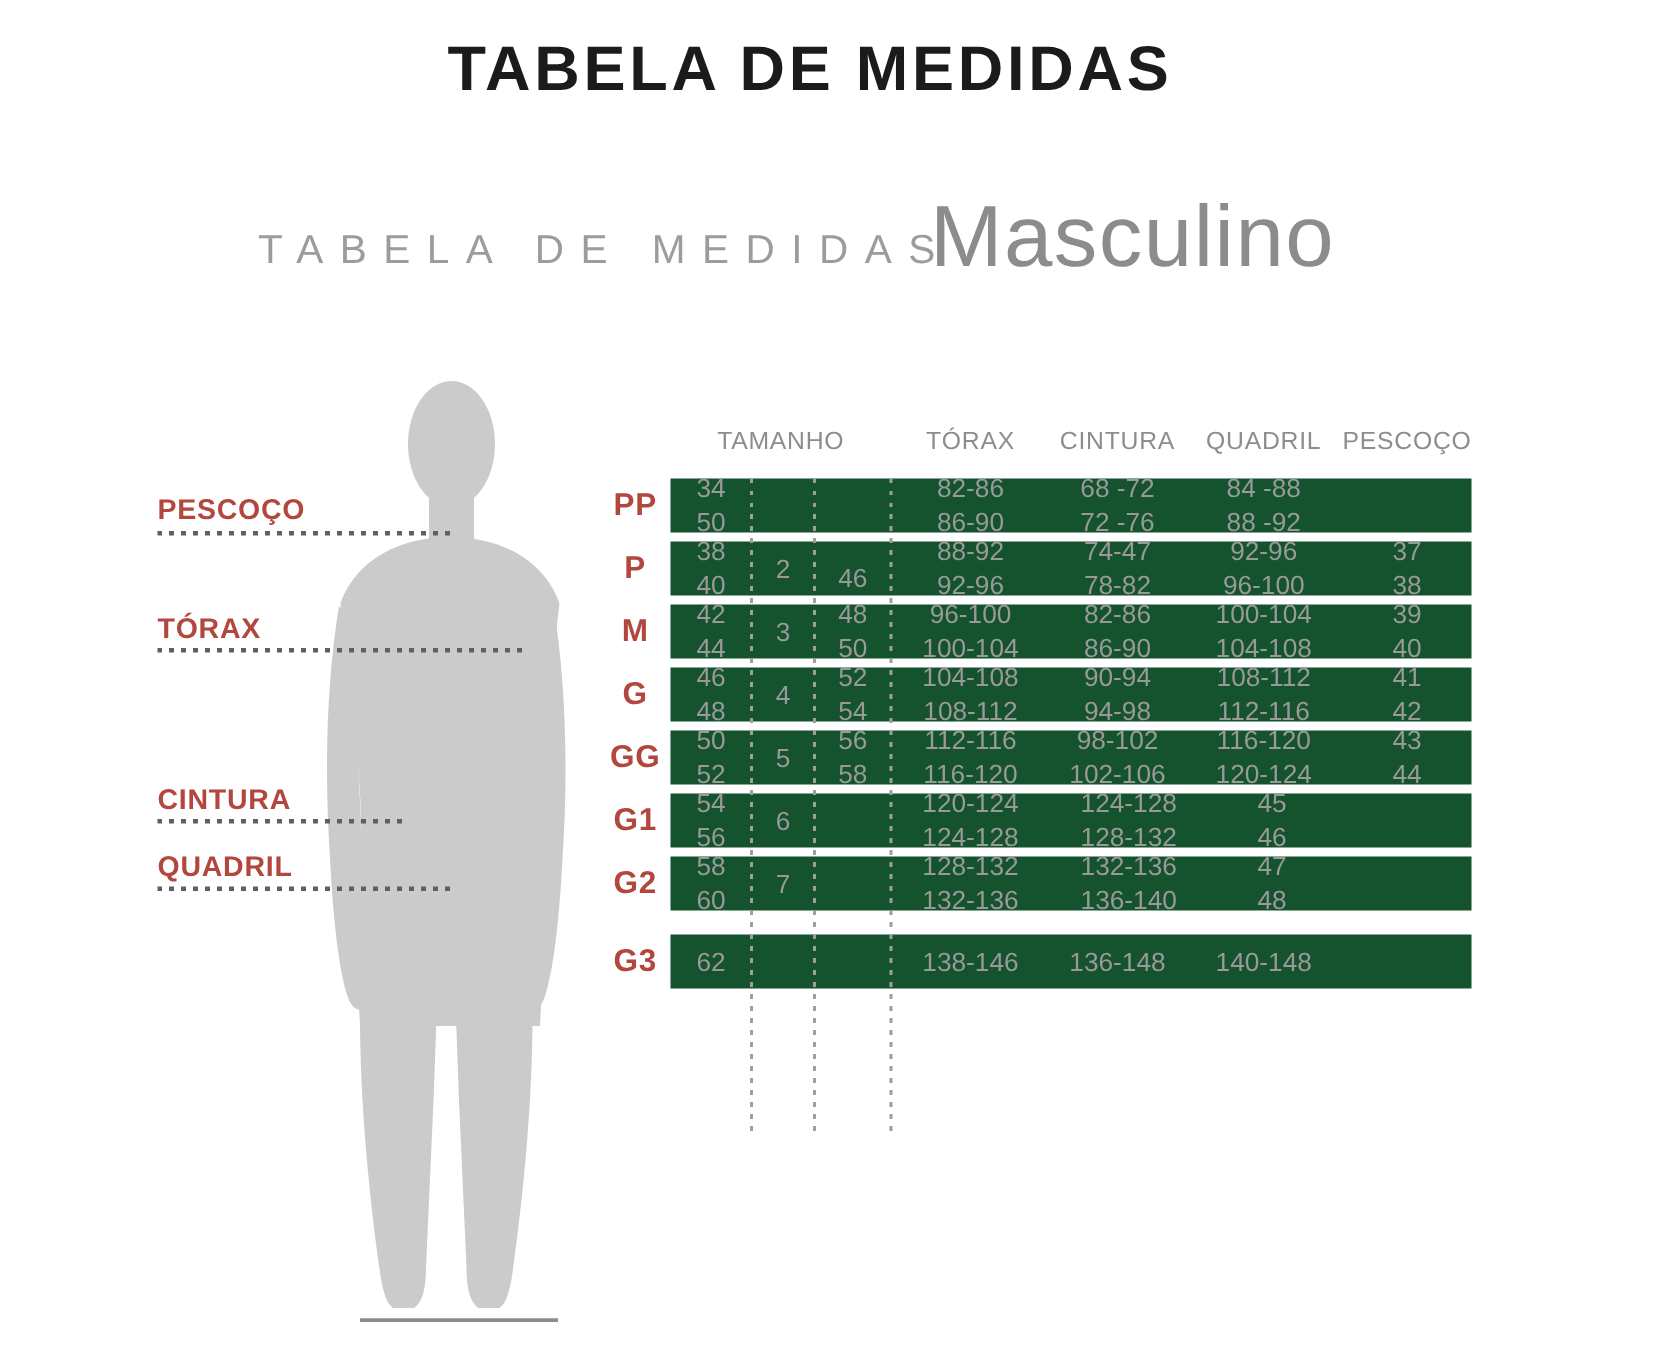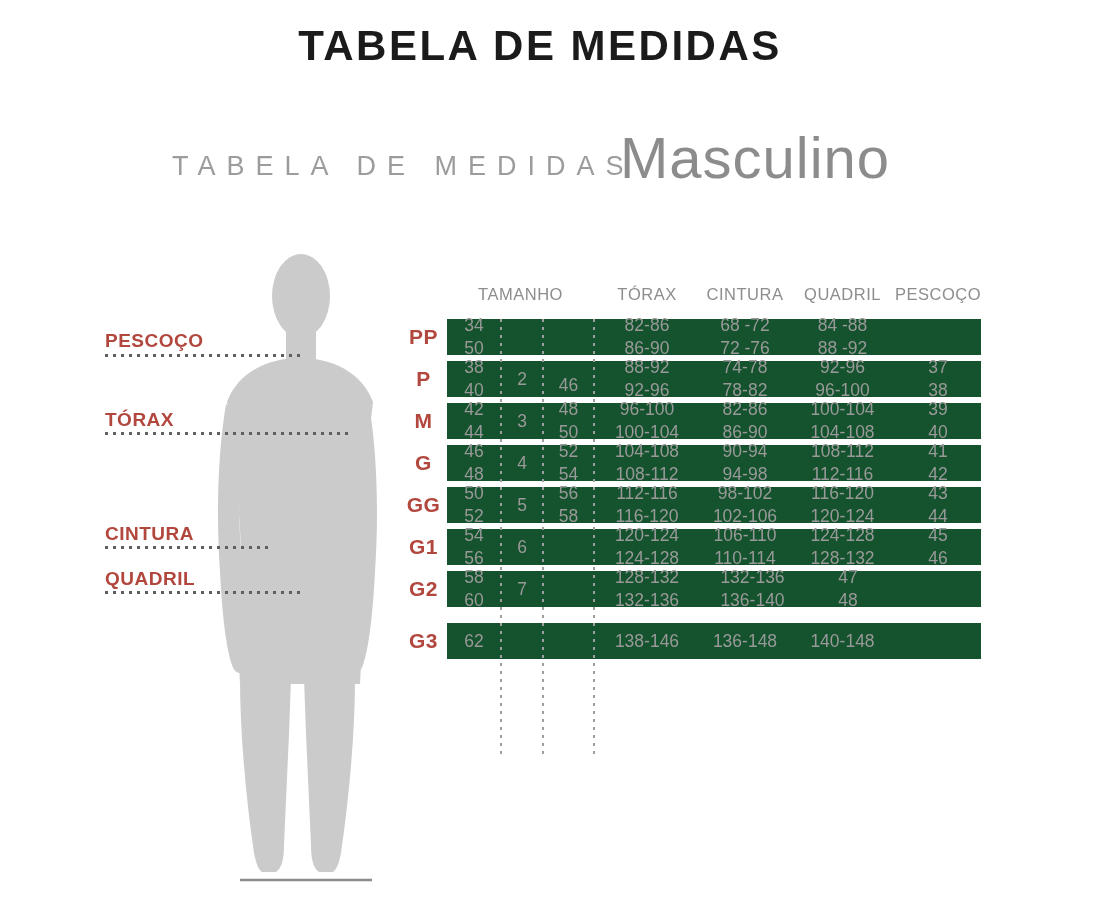--- a/index.html
+++ b/index.html
@@ -164,21 +164,21 @@
           </div>
           <div class="col w51">
             <span></span>
             <span>46</span>
           </div>
           <div class="col w106">
             <span>88-92</span>
             <span>92-96</span>
           </div>
           <div class="col w90">
-            <span>74-78</span>
+            <span>74-47</span>
             <span>78-82</span>
           </div>
           <div class="col w105">
             <span>92-96</span>
             <span>96-100</span>
           </div>
           <div class="col w86">
             <span>37</span>
             <span>38</span>
           </div>
@@ -291,24 +291,20 @@
             <span>6</span>
           </div>
           <div class="col w51">
             <span></span>
             <span></span>
           </div>
           <div class="col w106">
             <span>120-124</span>
             <span>124-128</span>
           </div>
-          <div class="col w90">
-            <span>106-110</span>
-            <span>110-114</span>
-          </div>
           <div class="col w105">
             <span>124-128</span>
             <span>128-132</span>
           </div>
           <div class="col w86">
             <span>45</span>
             <span>46</span>
           </div>
         </div>
       </div>

